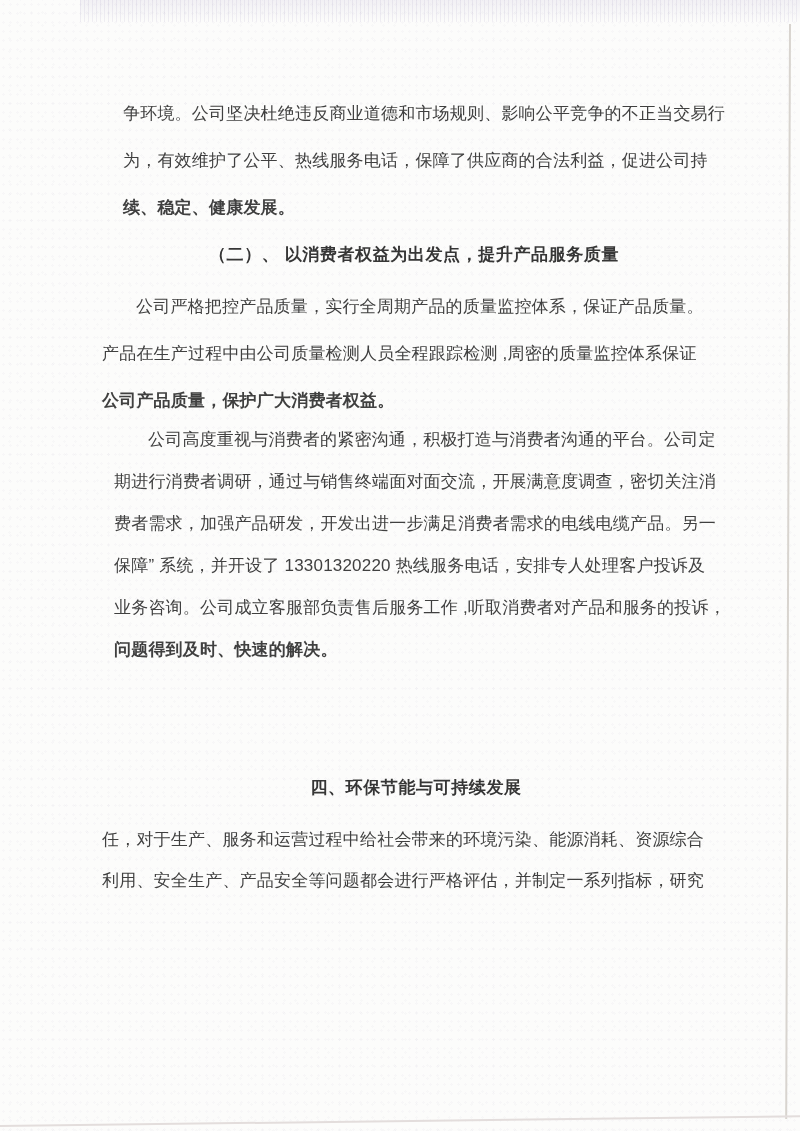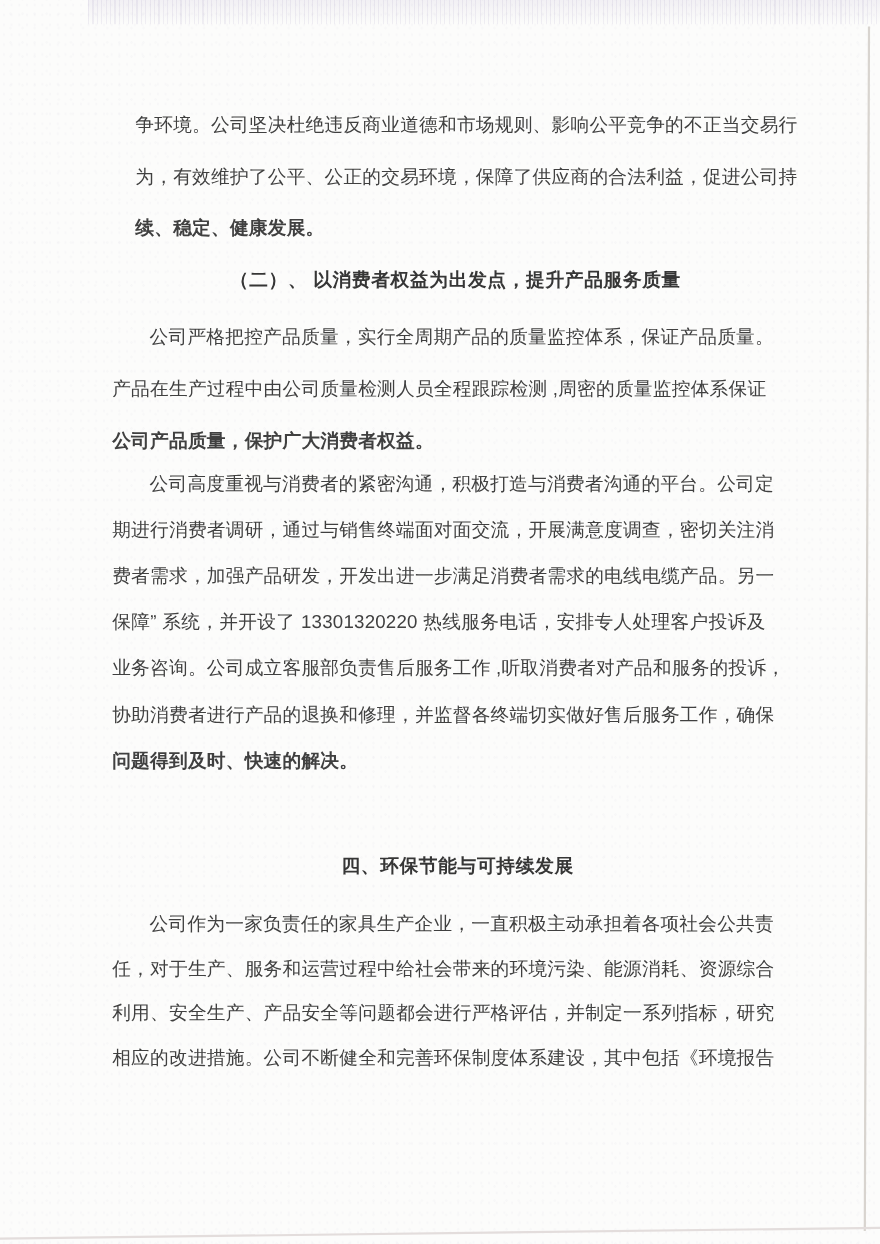--- a/index.html
+++ b/index.html
@@ -61,21 +61,21 @@
     text-align-last: justify;
     text-justify: inter-character;
     white-space: nowrap;
     overflow: visible;
   }
   .p1 { top: 90px; margin-left: 21px; }
   .p2 { top: 283px; }
   .p3 { top: 419px; }
   .p4 { top: 820px; }
   .p1 .line, .p2 .line { height: 47px; line-height: 47px; }
-  .p3 .line { height: 42px; line-height: 42px; }
+  .p3 .line { height: 42px; line-height: 42px; margin-left: 12px; }
   .p4 .line { height: 40.5px; line-height: 40.5px; }
   .heading {
     position: absolute; left: 0; right: 0;
     height: 47px; line-height: 47px;
     font-weight: 700;
     color: #363636;
     letter-spacing: 0.6px;
     text-align: center;
   }
   .h-consumer { top: 231px; padding-left: 30px; }
@@ -87,49 +87,46 @@
 <body>
 
 <div class="page">
 
   <div class="top-noise"></div>
 
   <div class="text-block">
 
     <div class="para p1">
       <div class="line">争环境。公司坚决杜绝违反商业道德和市场规则、影响公平竞争的不正当交易行</div>
-      <div class="line">为，有效维护了公平、公正的交易环境，保障了供应商的合法利益，促进公司持</div>
+      <div class="line">为，有效维护了公平、热线服务电话，保障了供应商的合法利益，促进公司持</div>
       <div class="line last">续、稳定、健康发展。</div>
     </div>
 
     <div class="heading h-consumer">（二）、 以消费者权益为出发点，提升产品服务质量</div>
 
     <div class="para p2">
       <div class="line indent">公司严格把控产品质量，实行全周期产品的质量监控体系，保证产品质量。</div>
       <div class="line">产品在生产过程中由公司质量检测人员全程跟踪检测 ,周密的质量监控体系保证</div>
       <div class="line last">公司产品质量，保护广大消费者权益。</div>
     </div>
 
     <div class="para p3">
       <div class="line indent">公司高度重视与消费者的紧密沟通，积极打造与消费者沟通的平台。公司定</div>
       <div class="line">期进行消费者调研，通过与销售终端面对面交流，开展满意度调查，密切关注消</div>
       <div class="line">费者需求，加强产品研发，开发出进一步满足消费者需求的电线电缆产品。另一</div>
       <div class="line">保障” 系统，并开设了 13301320220 热线服务电话，安排专人处理客户投诉及</div>
       <div class="line">业务咨询。公司成立客服部负责售后服务工作 ,听取消费者对产品和服务的投诉，</div>
-      <div class="line">协助消费者进行产品的退换和修理，并监督各终端切实做好售后服务工作，确保</div>
       <div class="line last">问题得到及时、快速的解决。</div>
     </div>
 
     <div class="heading h-env">四、环保节能与可持续发展</div>
 
     <div class="para p4">
-      <div class="line indent">公司作为一家负责任的家具生产企业，一直积极主动承担着各项社会公共责</div>
       <div class="line">任，对于生产、服务和运营过程中给社会带来的环境污染、能源消耗、资源综合</div>
       <div class="line">利用、安全生产、产品安全等问题都会进行严格评估，并制定一系列指标，研究</div>
-      <div class="line">相应的改进措施。公司不断健全和完善环保制度体系建设，其中包括《环境报告</div>
     </div>
 
   </div>
 
   <div class="edge-v"></div>
   <div class="edge-h"></div>
 
 </div>
 
 </body></html>

